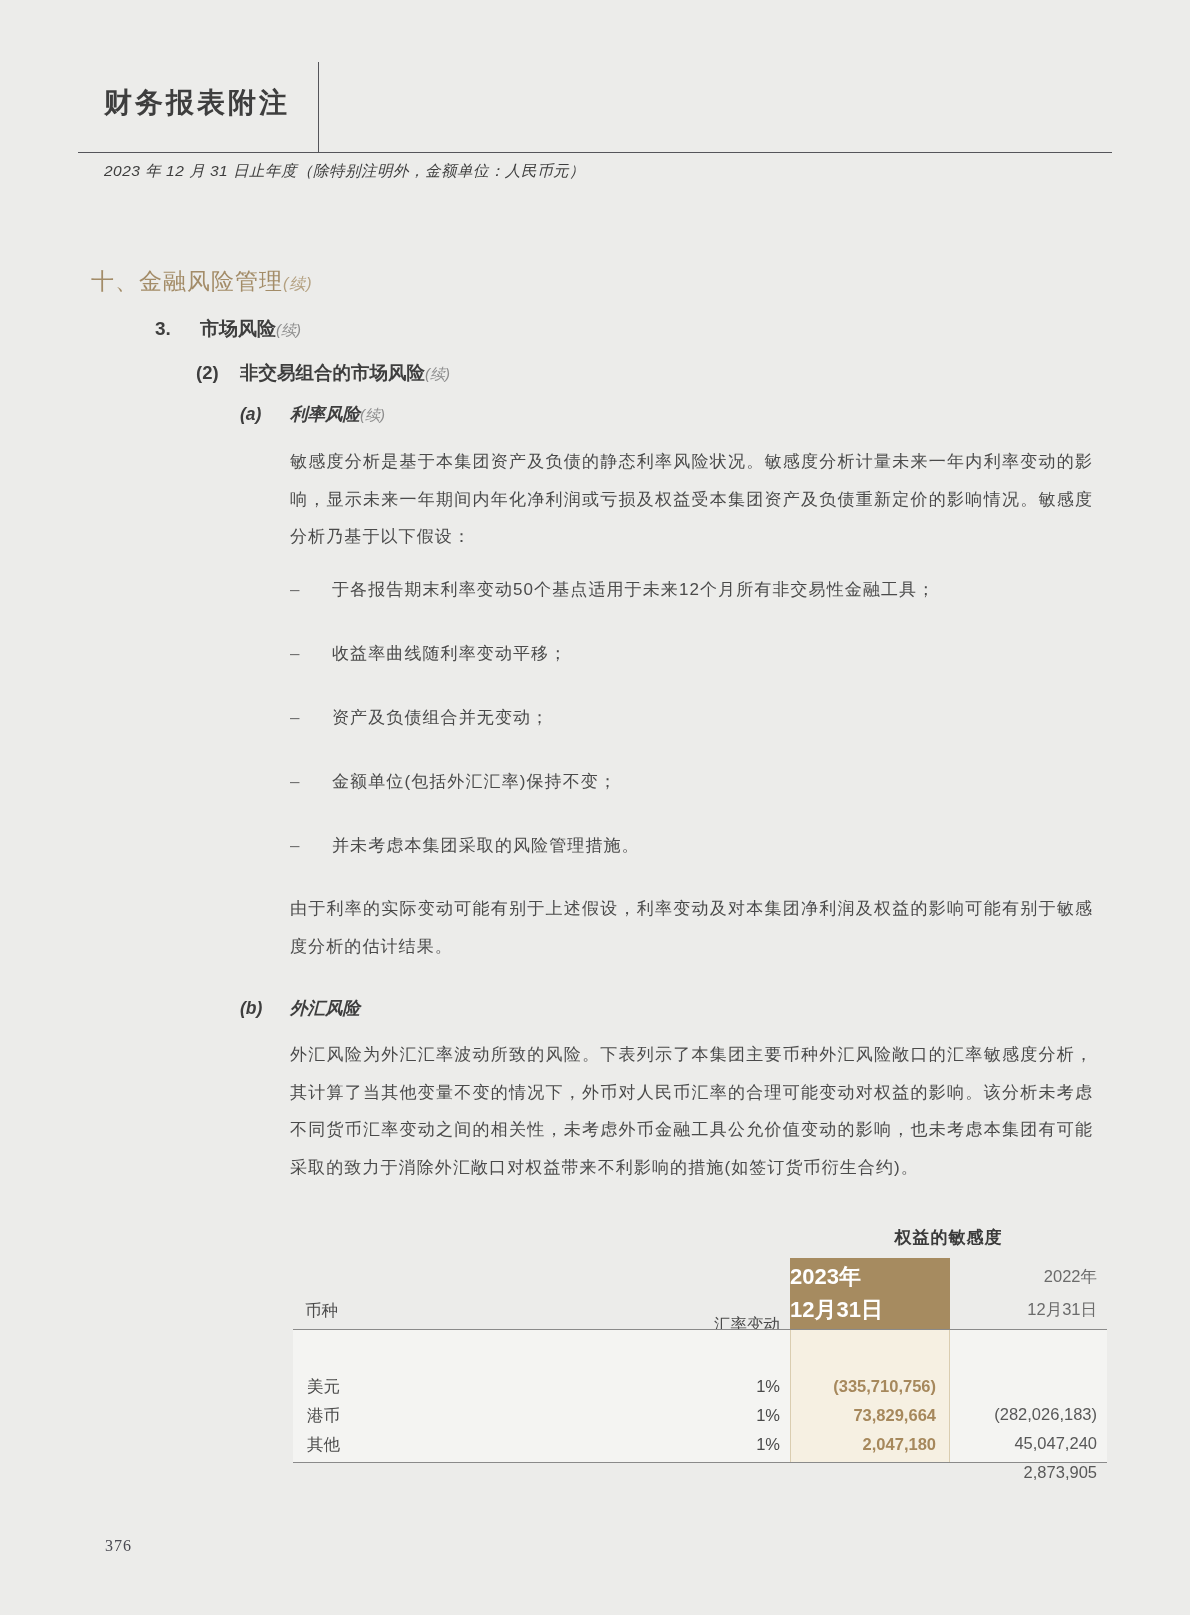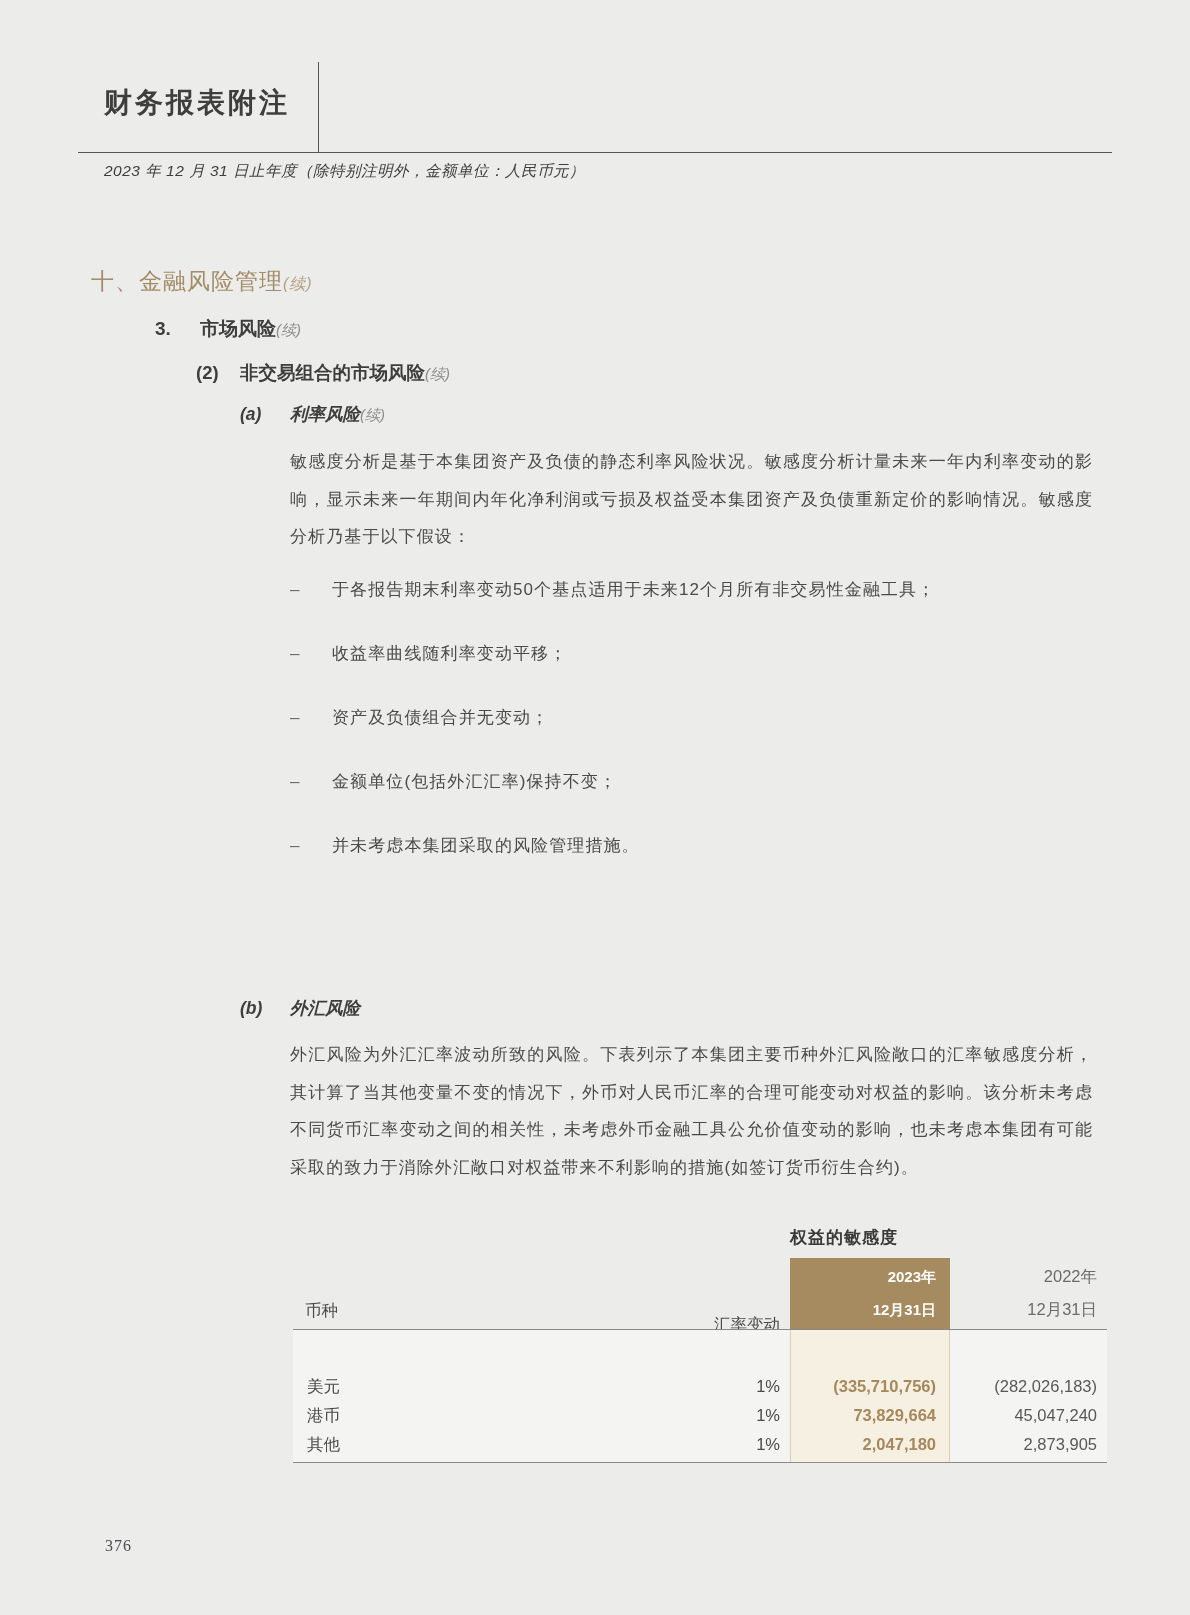--- a/index.html
+++ b/index.html
@@ -64,26 +64,26 @@
 
   
   .bullets { left:290px; top:579px; width:803px; }
   .bullet  { display:flex; line-height:22px; font-size:17px; letter-spacing:1.1px; margin-bottom:42px; }
   .bullet .dash { flex:0 0 42px; color:#6F6F6F; }
 
   
   .fx-table { left:293px; top:1226px; width:814px; height:240px; font-size:16.5px; }
   .tbl-caption {
     left:497px; top:0; width:317px;
-    text-align:left; font-weight:700; font-size:17px; color:#3A3A3A; letter-spacing:1px;
+    text-align:center; font-weight:700; font-size:17px; color:#3A3A3A; letter-spacing:1px;
   }
   .col-head-2023 {
     left:497px; top:32px; width:160px; height:71px;
-    background:#A68B60; color:#FFFFFF; font-weight:700; font-size:15px;
-    text-align:right; padding:2px 14px 0 0; line-height:33px;
+    background:#A68B60; color:#FFFFFF; font-weight:700; font-size:22px;
+    padding:2px 14px 0 0; line-height:33px;
   }
   .col-head-2022 {
     left:657px; top:32px; width:157px; height:71px;
     color:#6B6B6B; text-align:right; padding:2px 10px 0 14px; line-height:33px;
   }
   .col-head-currency { left:12px;  top:74px; color:#4A4A4A; }
   .col-head-change   { left:300px; top:74px; width:187px; text-align:right; color:#4A4A4A;margin-top:14px; }
 
   .tbl-topline    { left:0; top:103px; width:814px; height:1px; background:#8A8A8A; }
   .tbl-bodybg     { left:0; top:104px; width:814px; height:132px; background:#F4F4F2; }
@@ -92,21 +92,21 @@
     background:#F6F0E2; border-left:1px solid #DACDB0; border-right:1px solid #DACDB0;
   }
   .tbl-bottomline { left:0; top:236px; width:814px; height:1px; background:#8A8A8A; }
 
   .tbl-row { left:0; width:814px; height:29px; line-height:29px; }
   .row-0 { top:146px; } .row-1 { top:175px; } .row-2 { top:204px; }
   .cell { position:absolute; top:0; height:29px; }
   .cell-currency { left:14px; color:#4A4A4A; }
   .cell-change   { left:300px; width:187px; text-align:right; color:#4A4A4A; }
   .cell-2023     { left:497px; width:160px; text-align:right; padding-right:14px; font-weight:700; color:#A6885C; }
-  .cell-2022     { left:657px; width:157px; text-align:right; padding-right:10px; color:#585858; }
+  .cell-2022     { left:657px; width:157px; text-align:right; padding-right:10px; color:#585858;margin-top:28px; }
 
   
   .page-number {
     left:105px; top:1522px;
     font-family:"Liberation Serif","DejaVu Serif",serif;
     font-size:16px; color:#4A4A52; letter-spacing:1px;margin-top:15px;
   }
 </style>
 </head>
 <body>
@@ -159,20 +159,21 @@
     <div class="bullet">
       <span class="dash">–</span>
       <span>金额单位(包括外汇汇率)保持不变；</span>
     </div>
     <div class="bullet">
       <span class="dash">–</span>
       <span>并未考虑本集团采取的风险管理措施。</span>
     </div>
   </div>
 
+  <div class="abs para para-note">由于利率的实际变动可能有别于上述假设，利率变动及对本集团净利润及权益的影响可能有别于敏感度分析的估计结果。</div>
 
   <div class="abs sec sec4 sec4b">
     <span class="num">(b)</span>
     <span>外汇风险</span>
   </div>
 
   <div class="abs para para-fx">外汇风险为外汇汇率波动所致的风险。下表列示了本集团主要币种外汇风险敞口的汇率敏感度分析，其计算了当其他变量不变的情况下，外币对人民币汇率的合理可能变动对权益的影响。该分析未考虑不同货币汇率变动之间的相关性，未考虑外币金融工具公允价值变动的影响，也未考虑本集团有可能采取的致力于消除外汇敞口对权益带来不利影响的措施(如签订货币衍生合约)。</div>
 
   <div class="abs fx-table">
     <div class="abs tbl-caption">权益的敏感度</div>

